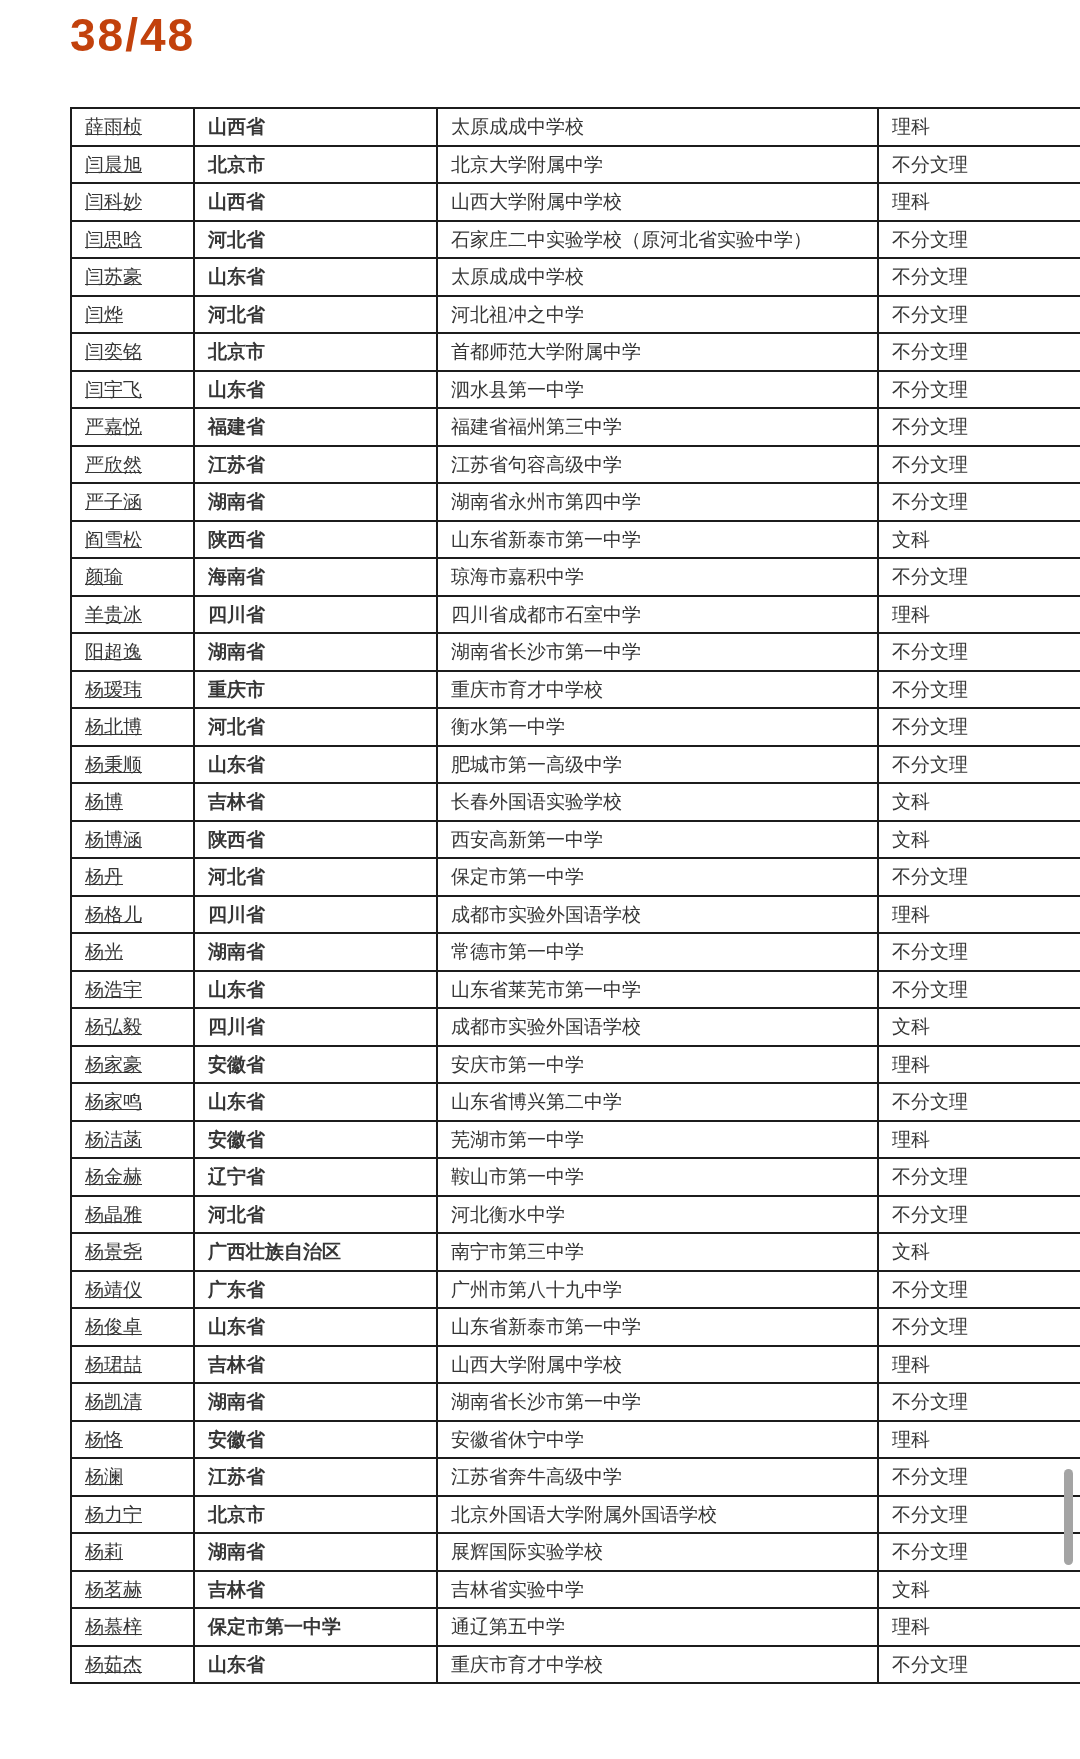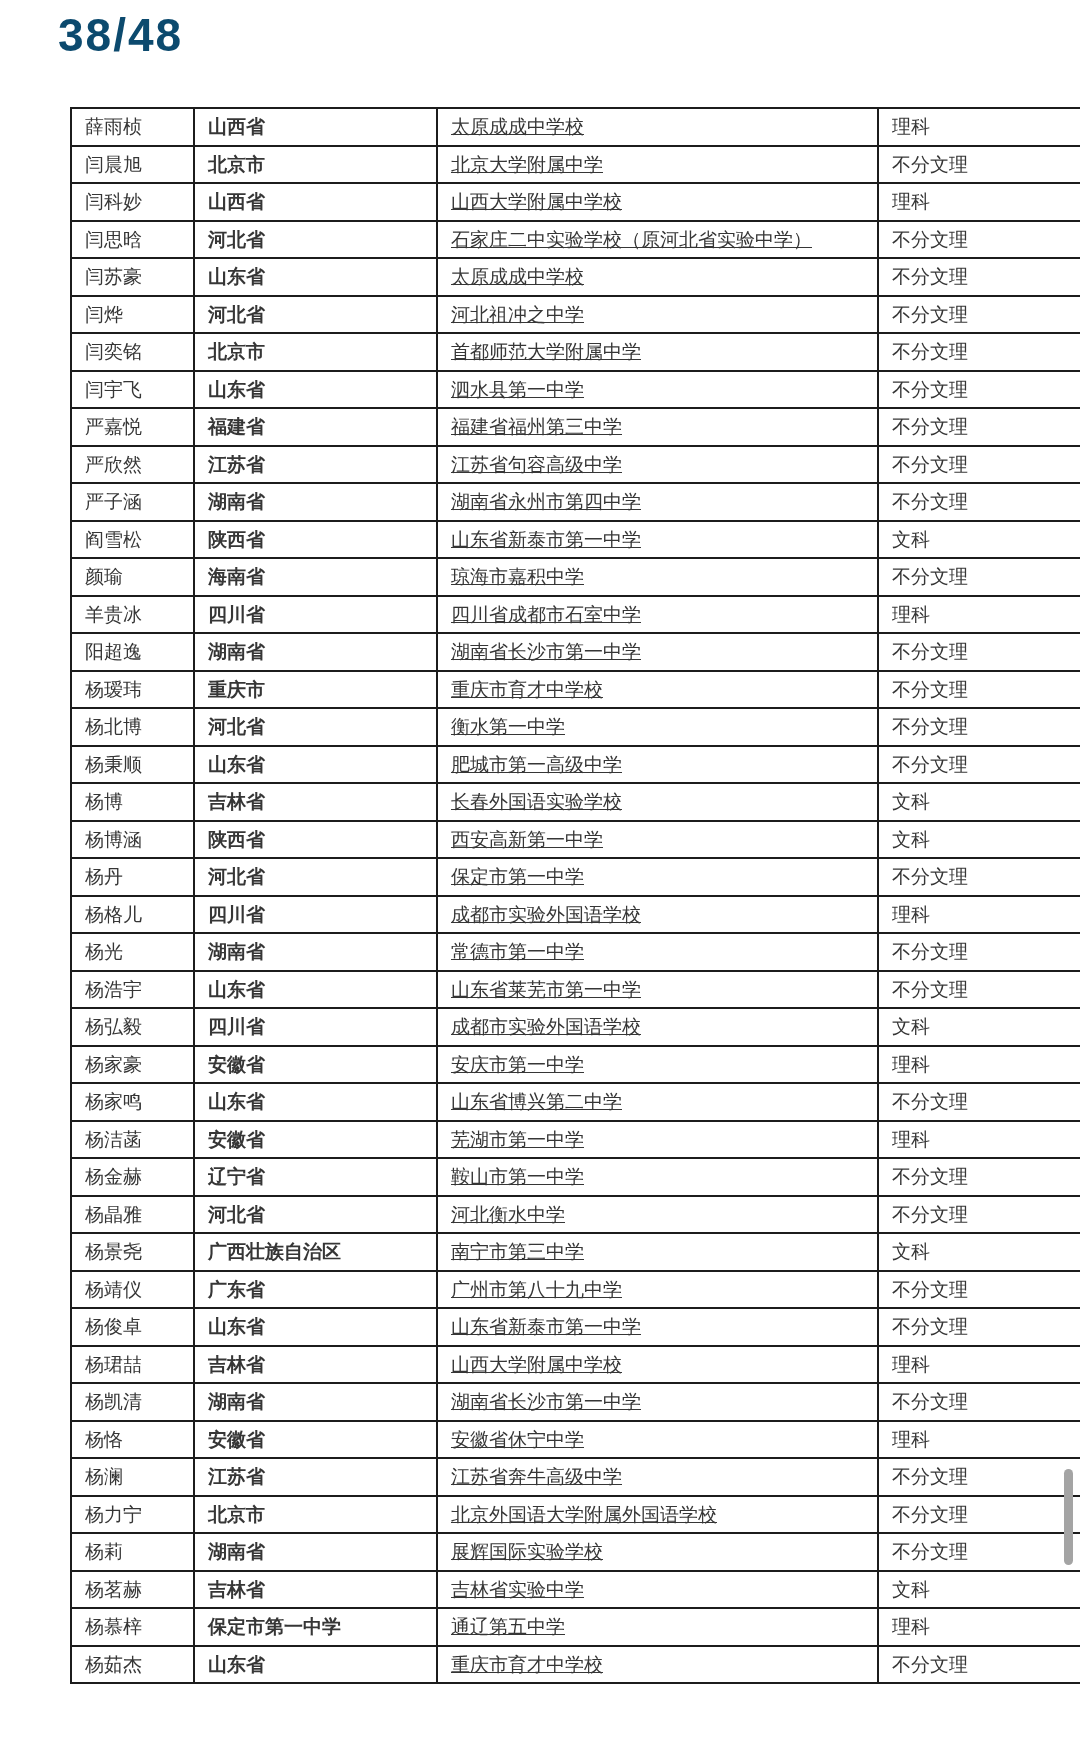--- a/index.html
+++ b/index.html
@@ -7,48 +7,48 @@
     padding: 0;
     background: #ffffff;
     width: 1080px;
     height: 1759px;
     position: relative;
     font-family: "Liberation Sans", "DejaVu Sans", sans-serif;
     overflow: hidden;
   }
   .page-indicator {
     position: absolute;
-    left: 58px;
+    left: 70px;
     top: 8px;
     font-size: 46px;
     font-weight: 600;
     letter-spacing: 2px;
-    color: #0c4a6e;
+    color: #c2410c;
   }
   table.roster {
     position: absolute;
     left: 70px;
     top: 107px;
     width: 940px;
     border-collapse: collapse;
     table-layout: fixed;
   }
   table.roster td {
     border: 2px solid #1c1c1c;
     height: 35.5px;
     padding: 0 8px 0 13px;
     font-size: 19px;
     color: #363636;
     line-height: 35.5px;
     white-space: nowrap;
     overflow: hidden;
   }
-  td.col-name    { width: 100px; }
+  td.col-name    { width: 100px; text-decoration: underline; }
   td.col-prov    { width: 220px; padding-left: 17px; font-weight: bold; }
-  td.col-school  { width: 418px; text-decoration: underline; }
+  td.col-school  { width: 418px; }
   td.col-track   { width: 202px; }
   .scrollbar-thumb {
     position: absolute;
     left: 1064px;
     top: 1469px;
     width: 9px;
     height: 96px;
     border-radius: 5px;
     background: #a4a4a4;
   }

